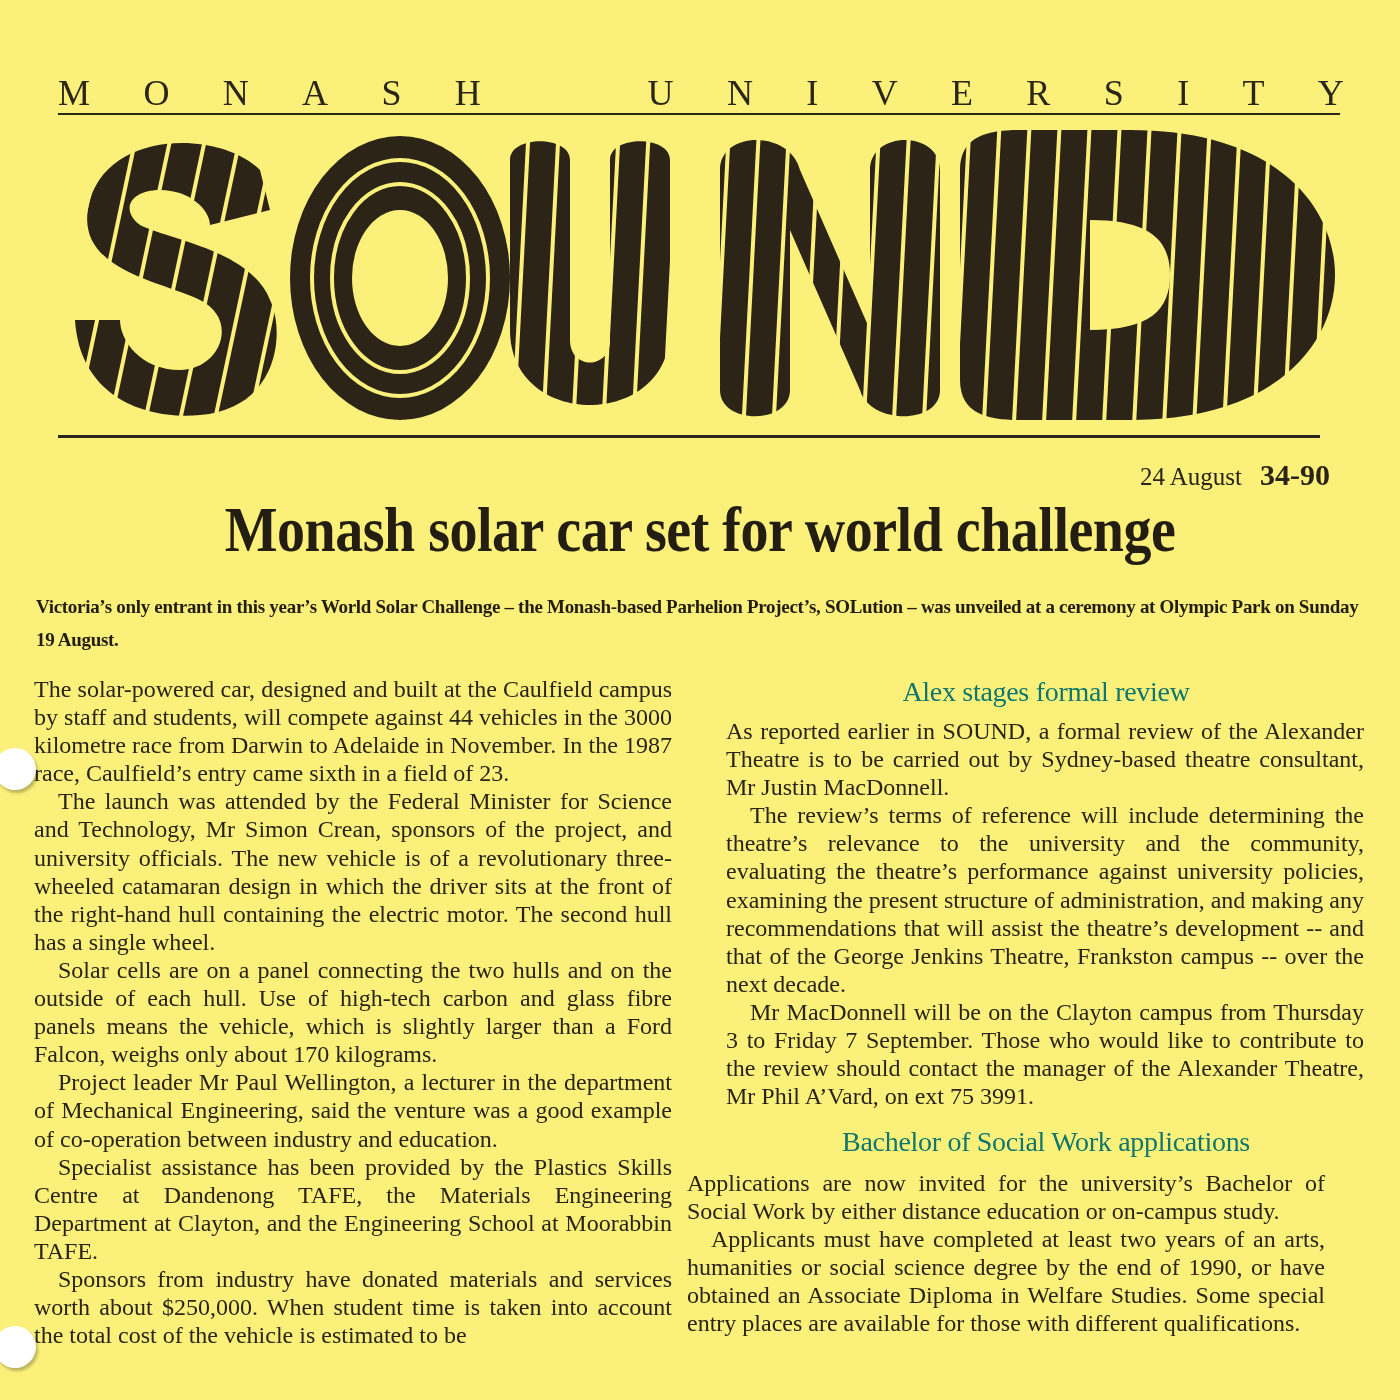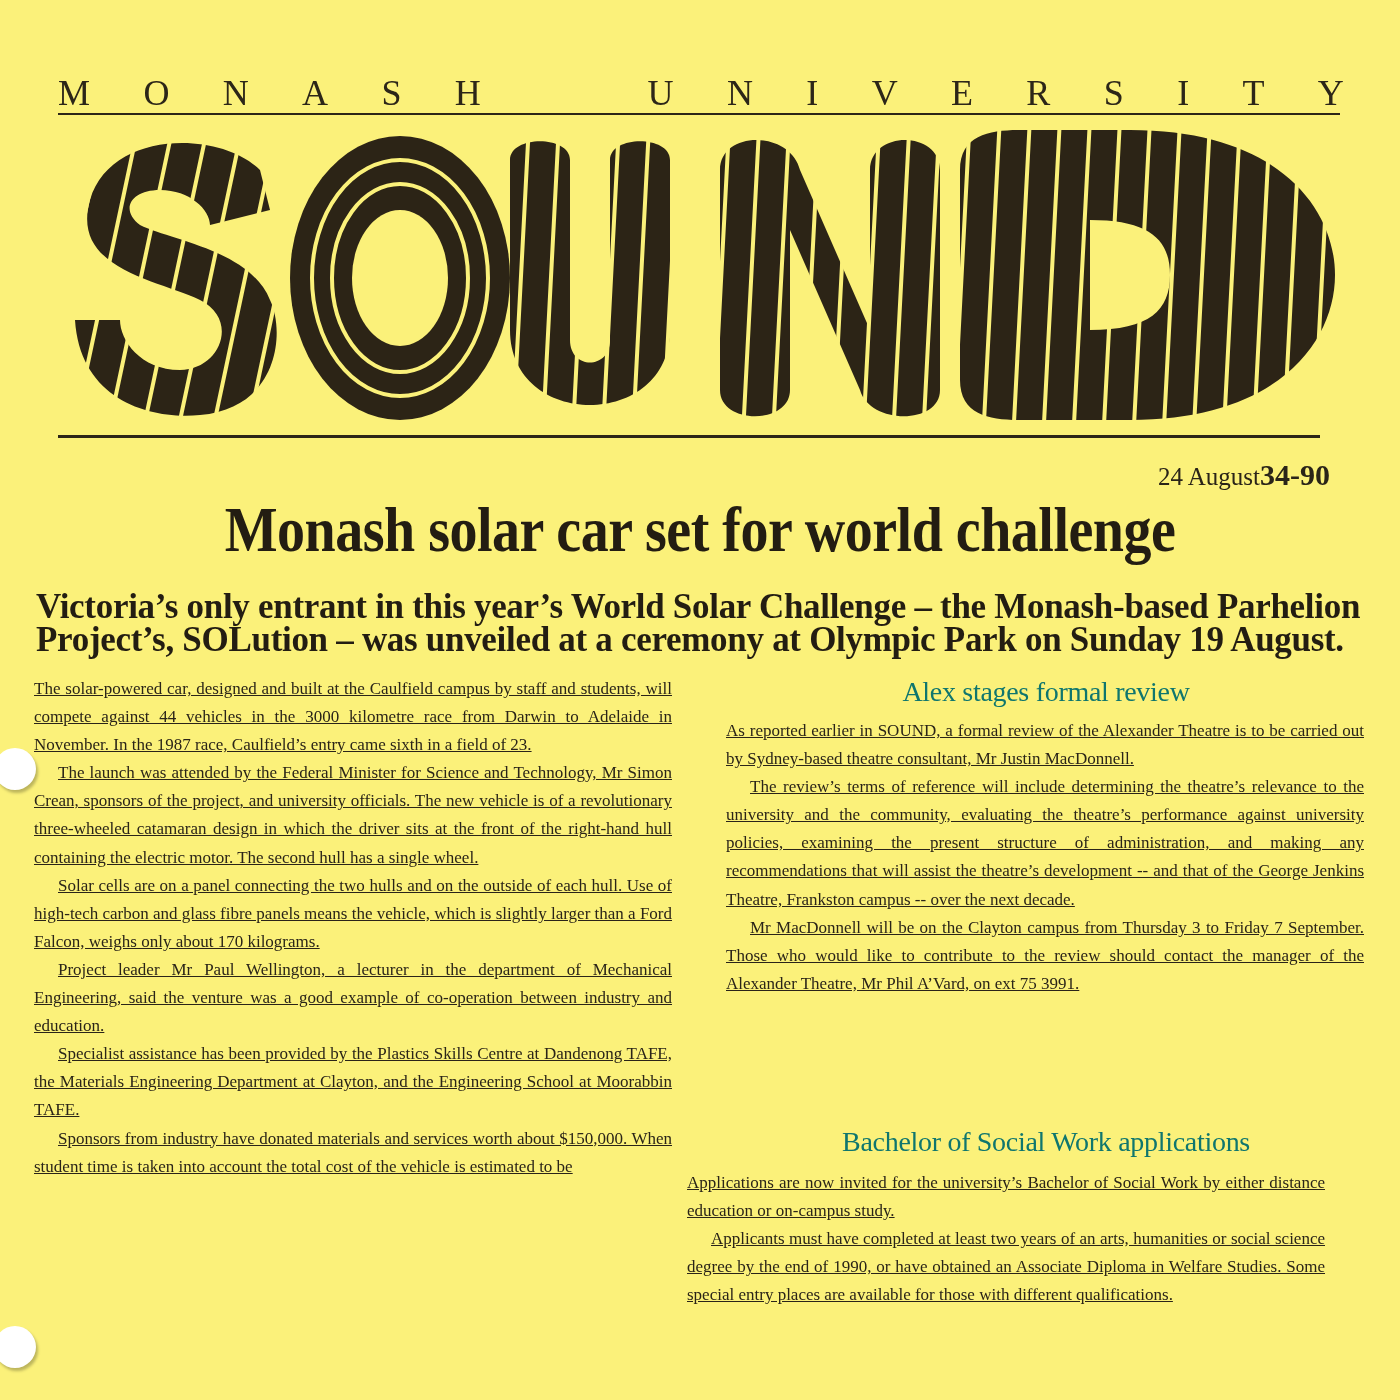--- a/index.html
+++ b/index.html
@@ -16,37 +16,36 @@
     font-size: 36px; letter-spacing: 0; color: #2c2618;
   }
   .masthead-top span { display: inline-block; }
   .masthead-top .gap { width: 60px; }
   .rule { position: absolute; background: #2c2618; }
   .rule-top { left: 58px; top: 113px; width: 1282px; height: 2px; }
   .rule-bottom { left: 58px; top: 435px; width: 1262px; height: 3px; }
   .logo { position: absolute; left: 70px; top: 130px; width: 1270px; height: 290px; }
   .issue {
     position: absolute; right: 70px; top: 458px;
-    font-size: 25px; display: flex; align-items: baseline; 
+    font-size: 25px; display: flex; align-items: baseline; gap: 18px;
   }
   .issue .num { font-size: 30px; font-weight: bold; }
   .headline {
     position: absolute; left: 0; top: 498px; width: 1400px; text-align: center;
     font-size: 56px; font-weight: bold; letter-spacing: -0.5px; color: #231d12;
     font-family: "Liberation Serif", serif; transform: scaleY(1.12);
   }
   .standfirst {
     position: absolute; left: 36px; top: 590px; width: 1330px;
-    font-size: 35px; font-weight: bold; line-height: 33px; color: #231d12;
+    font-size: 19px; font-weight: bold; line-height: 33px; color: #231d12;
     letter-spacing: -0.3px;
   }
   .col {
-    position: absolute; font-size: 17px; line-height: 28.1px; text-align: justify;
+    position: absolute; font-size: 24px; line-height: 28.1px; text-align: justify;
     color: #2a2418;
-    text-decoration: underline;
   }
   .col-left { left: 34px; top: 675px; width: 638px; }
   .col-right { left: 726px; top: 717px; width: 638px; }
   .col p { margin: 0; }
   .col p.indent { text-indent: 24px; }
   .col p.first { text-indent: 0; }
   .sub-head {
     position: absolute; font-size: 28px; font-weight: normal; text-align: center;
     color: #0f766e; letter-spacing: -0.3px;
   }
@@ -128,21 +127,21 @@
 
 <div class="headline">Monash solar car set for world challenge</div>
 <div class="standfirst">Victoria’s only entrant in this year’s World Solar Challenge – the Monash-based Parhelion Project’s, SOLution – was unveiled at a ceremony at Olympic Park on Sunday 19 August.</div>
 
 <div class="col col-left">
   <p class="first">The solar-powered car, designed and built at the Caulfield campus by staff and students, will compete against 44 vehicles in the 3000 kilometre race from Darwin to Adelaide in November. In the 1987 race, Caulfield’s entry came sixth in a field of 23.</p>
   <p class="indent">The launch was attended by the Federal Minister for Science and Technology, Mr Simon Crean, sponsors of the project, and university officials. The new vehicle is of a revolutionary three-wheeled catamaran design in which the driver sits at the front of the right-hand hull containing the electric motor. The second hull has a single wheel.</p>
   <p class="indent">Solar cells are on a panel connecting the two hulls and on the outside of each hull. Use of high-tech carbon and glass fibre panels means the vehicle, which is slightly larger than a Ford Falcon, weighs only about 170 kilograms.</p>
   <p class="indent">Project leader Mr Paul Wellington, a lecturer in the department of Mechanical Engineering, said the venture was a good example of co-operation between industry and education.</p>
   <p class="indent">Specialist assistance has been provided by the Plastics Skills Centre at Dandenong TAFE, the Materials Engineering Department at Clayton, and the Engineering School at Moorabbin TAFE.</p>
-  <p class="indent">Sponsors from industry have donated materials and services worth about $150,000. When student time is taken into account the total cost of the vehicle is estimated to be</p>
+  <p class="indent">Sponsors from industry have donated materials and services worth about $250,000. When student time is taken into account the total cost of the vehicle is estimated to be</p>
 </div>
 
 <div class="sub-head alex">Alex stages formal review</div>
 <div class="col col-right">
   <p class="first">As reported earlier in SOUND, a formal review of the Alexander Theatre is to be carried out by Sydney-based theatre consultant, Mr Justin MacDonnell.</p>
   <p class="indent">The review’s terms of reference will include determining the theatre’s relevance to the university and the community, evaluating the theatre’s performance against university policies, examining the present structure of administration, and making any recommendations that will assist the theatre’s development -- and that of the George Jenkins Theatre, Frankston campus -- over the next decade.</p>
   <p class="indent">Mr MacDonnell will be on the Clayton campus from Thursday 3 to Friday 7 September. Those who would like to contribute to the review should contact the manager of the Alexander Theatre, Mr Phil A’Vard, on ext 75 3991.</p>
 </div>
 
 <div class="sub-head bsw">Bachelor of Social Work applications</div>

